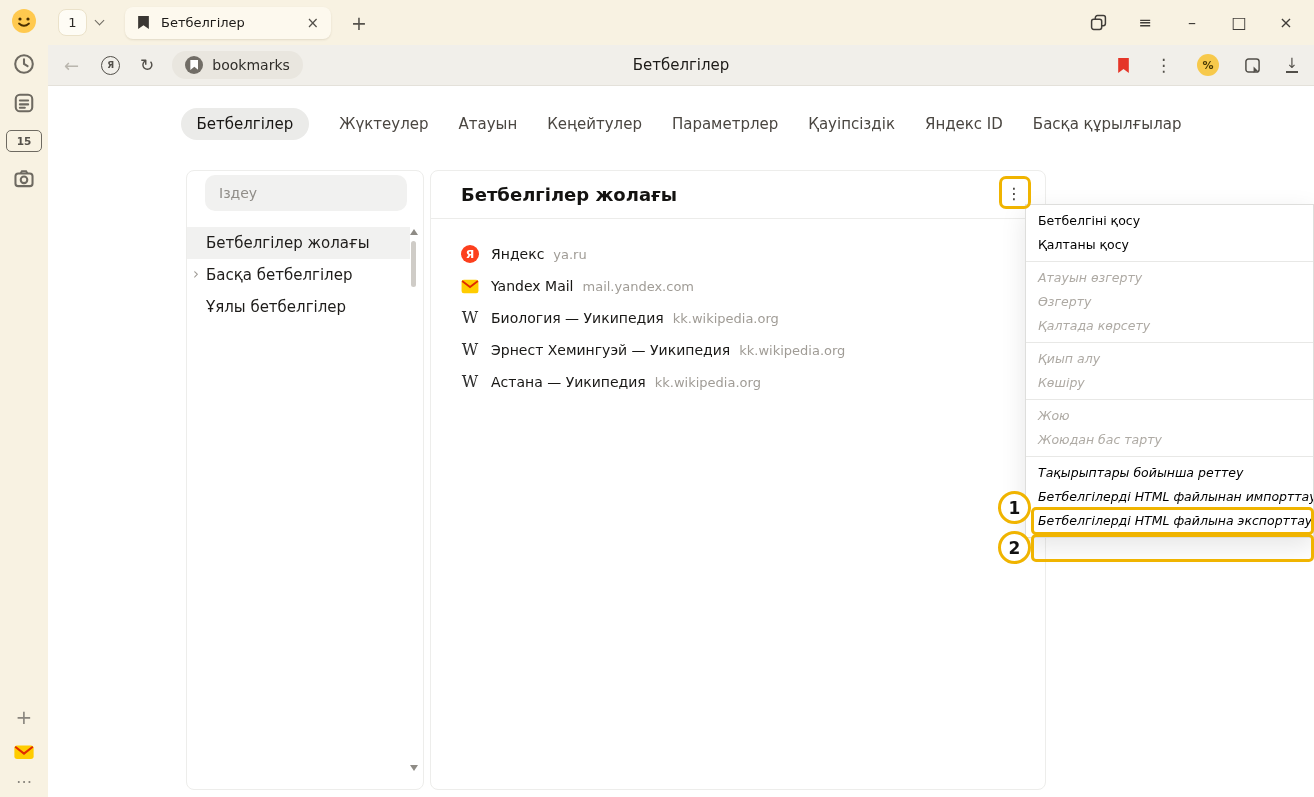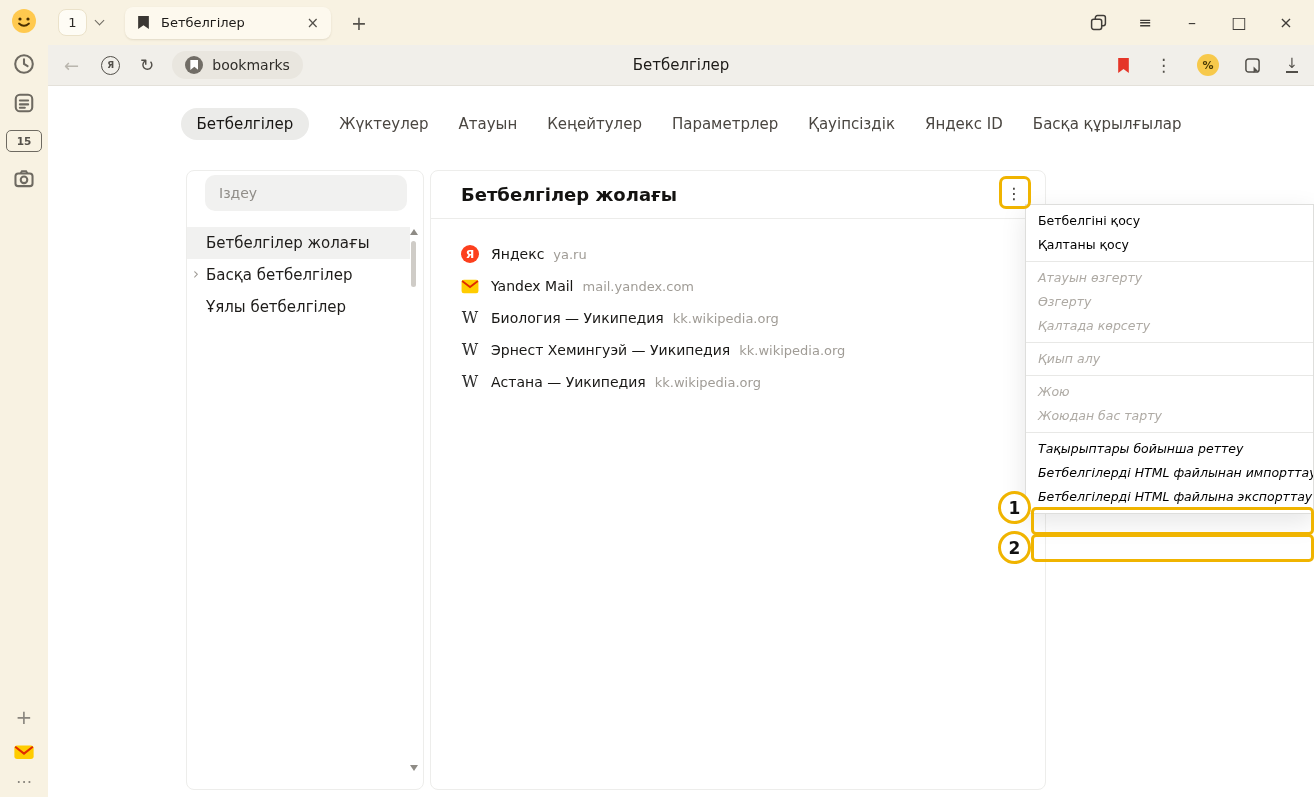--- a/index.html
+++ b/index.html
@@ -318,20 +318,21 @@
         <div class="menu-item">Бетбелгіні қосу</div>
         <div class="menu-item">Қалтаны қосу</div>
       </div>
       <div class="menu-group">
         <div class="menu-item disabled">Атауын өзгерту</div>
         <div class="menu-item disabled">Өзгерту</div>
         <div class="menu-item disabled">Қалтада көрсету</div>
       </div>
       <div class="menu-group">
         <div class="menu-item disabled">Қиып алу</div>
+        <div class="menu-item disabled">Көшіру</div>
       </div>
       <div class="menu-group">
         <div class="menu-item disabled">Жою</div>
         <div class="menu-item disabled">Жоюдан бас тарту</div>
       </div>
       <div class="menu-group">
         <div class="menu-item">Тақырыптары бойынша реттеу</div>
         <div class="menu-item">Бетбелгілерді HTML файлынан импорттау</div>
         <div class="menu-item">Бетбелгілерді HTML файлына экспорттау</div>
       </div>

